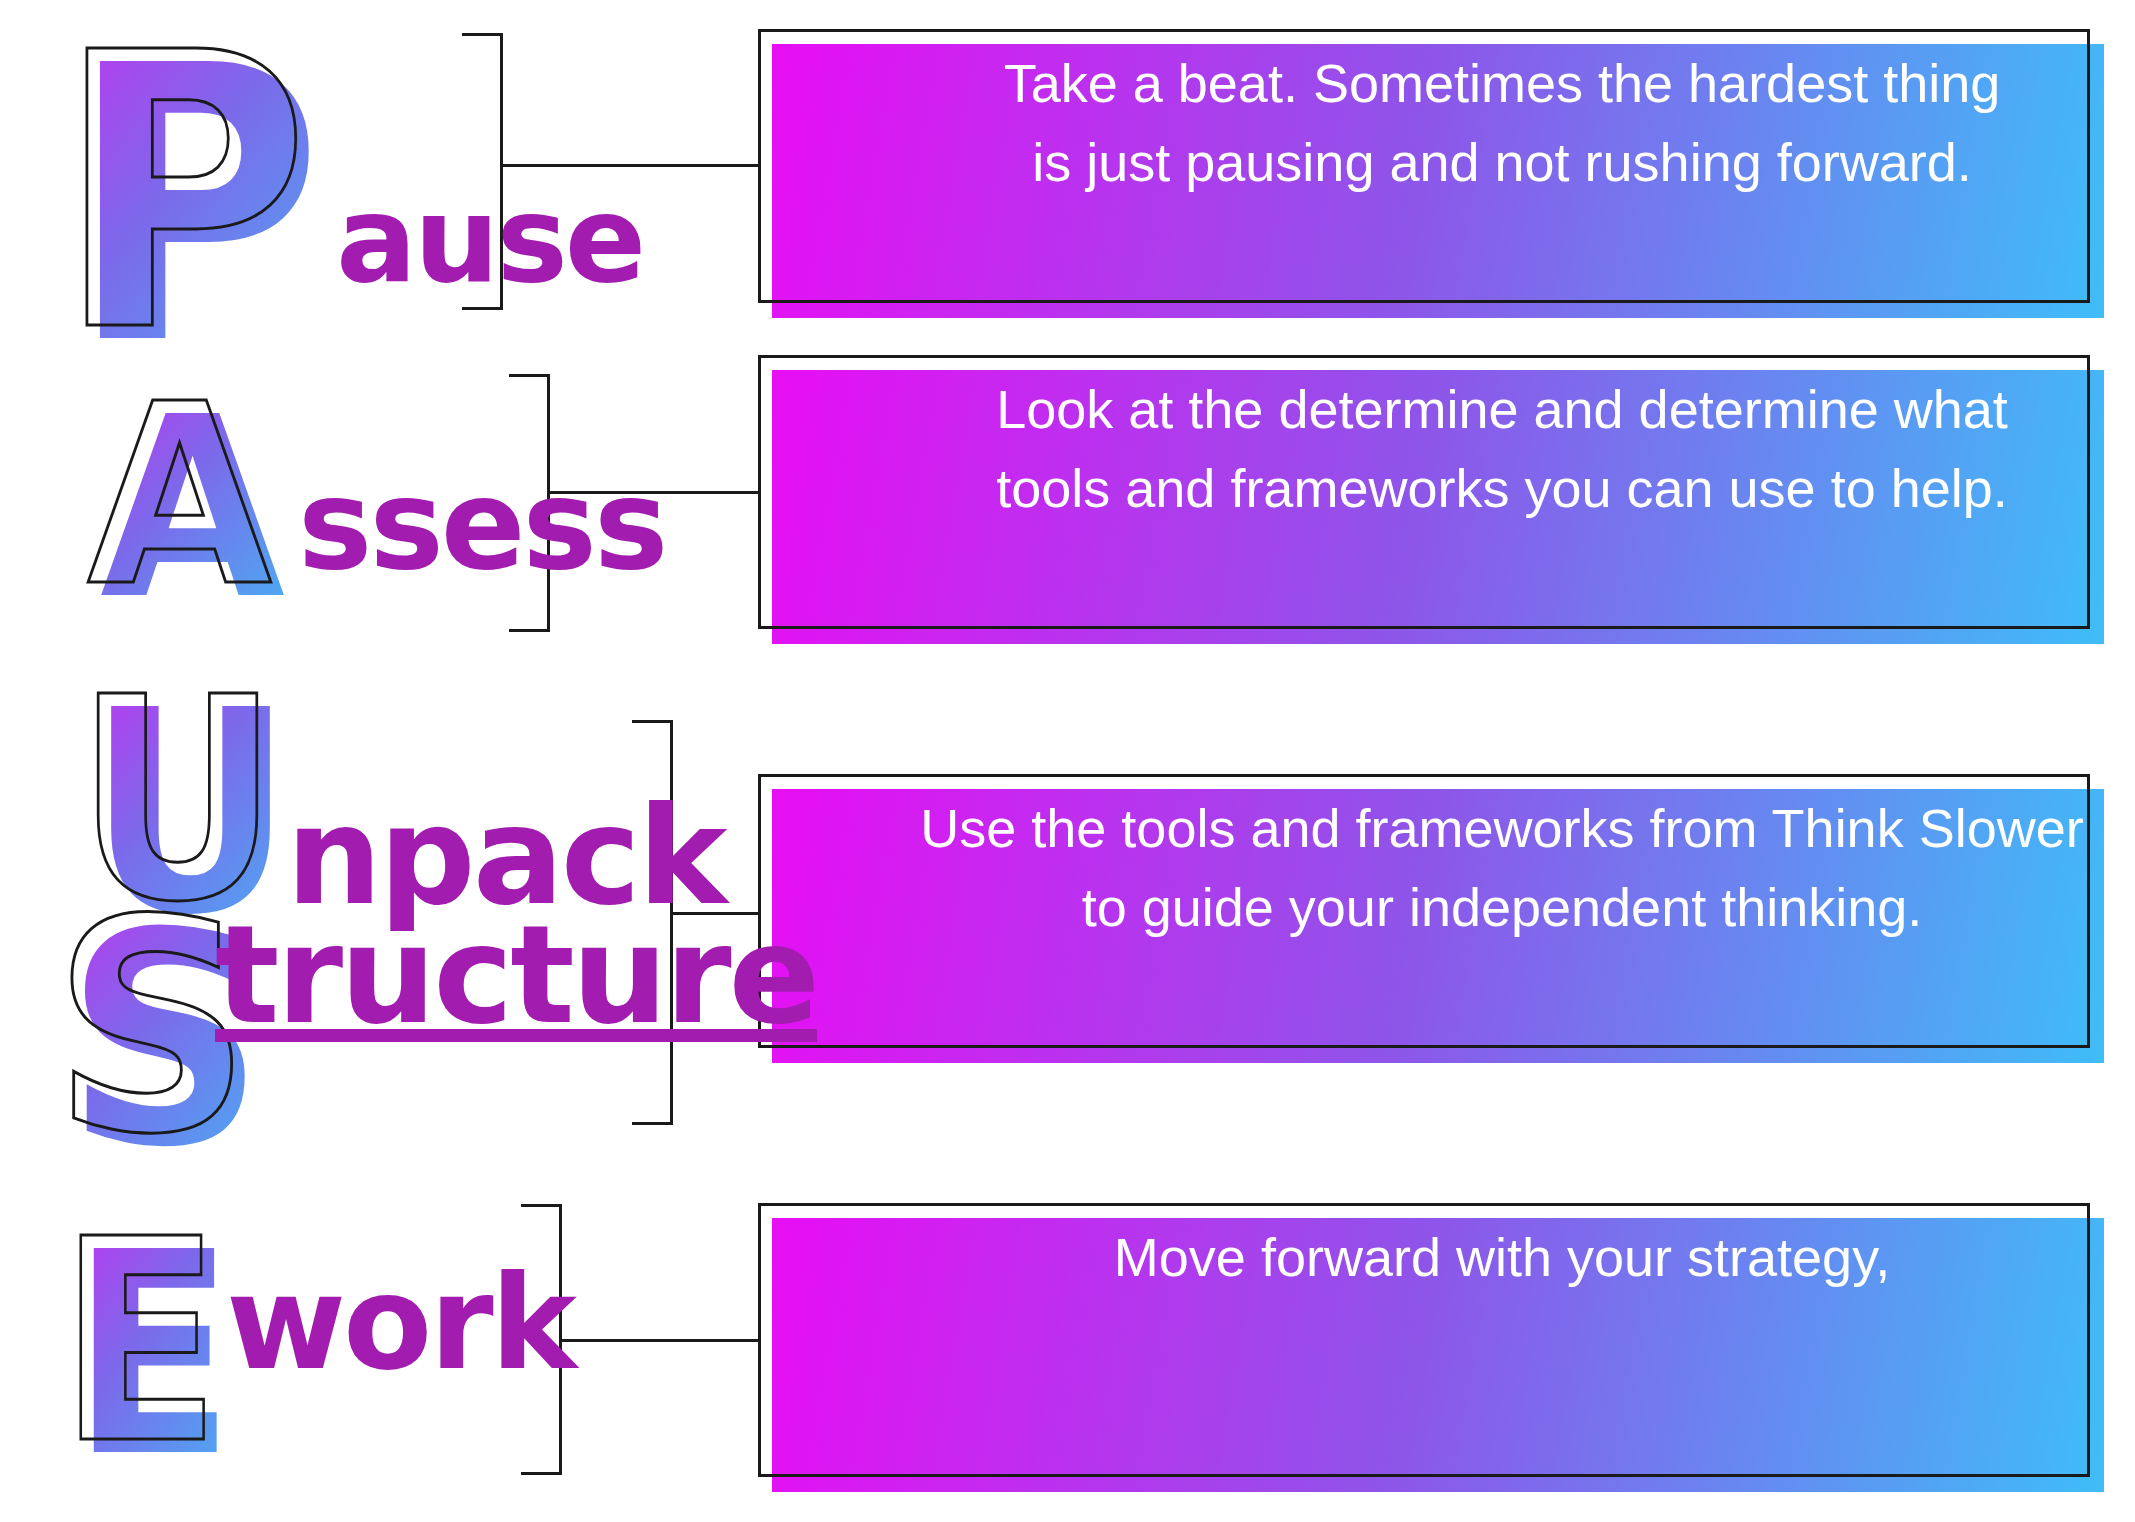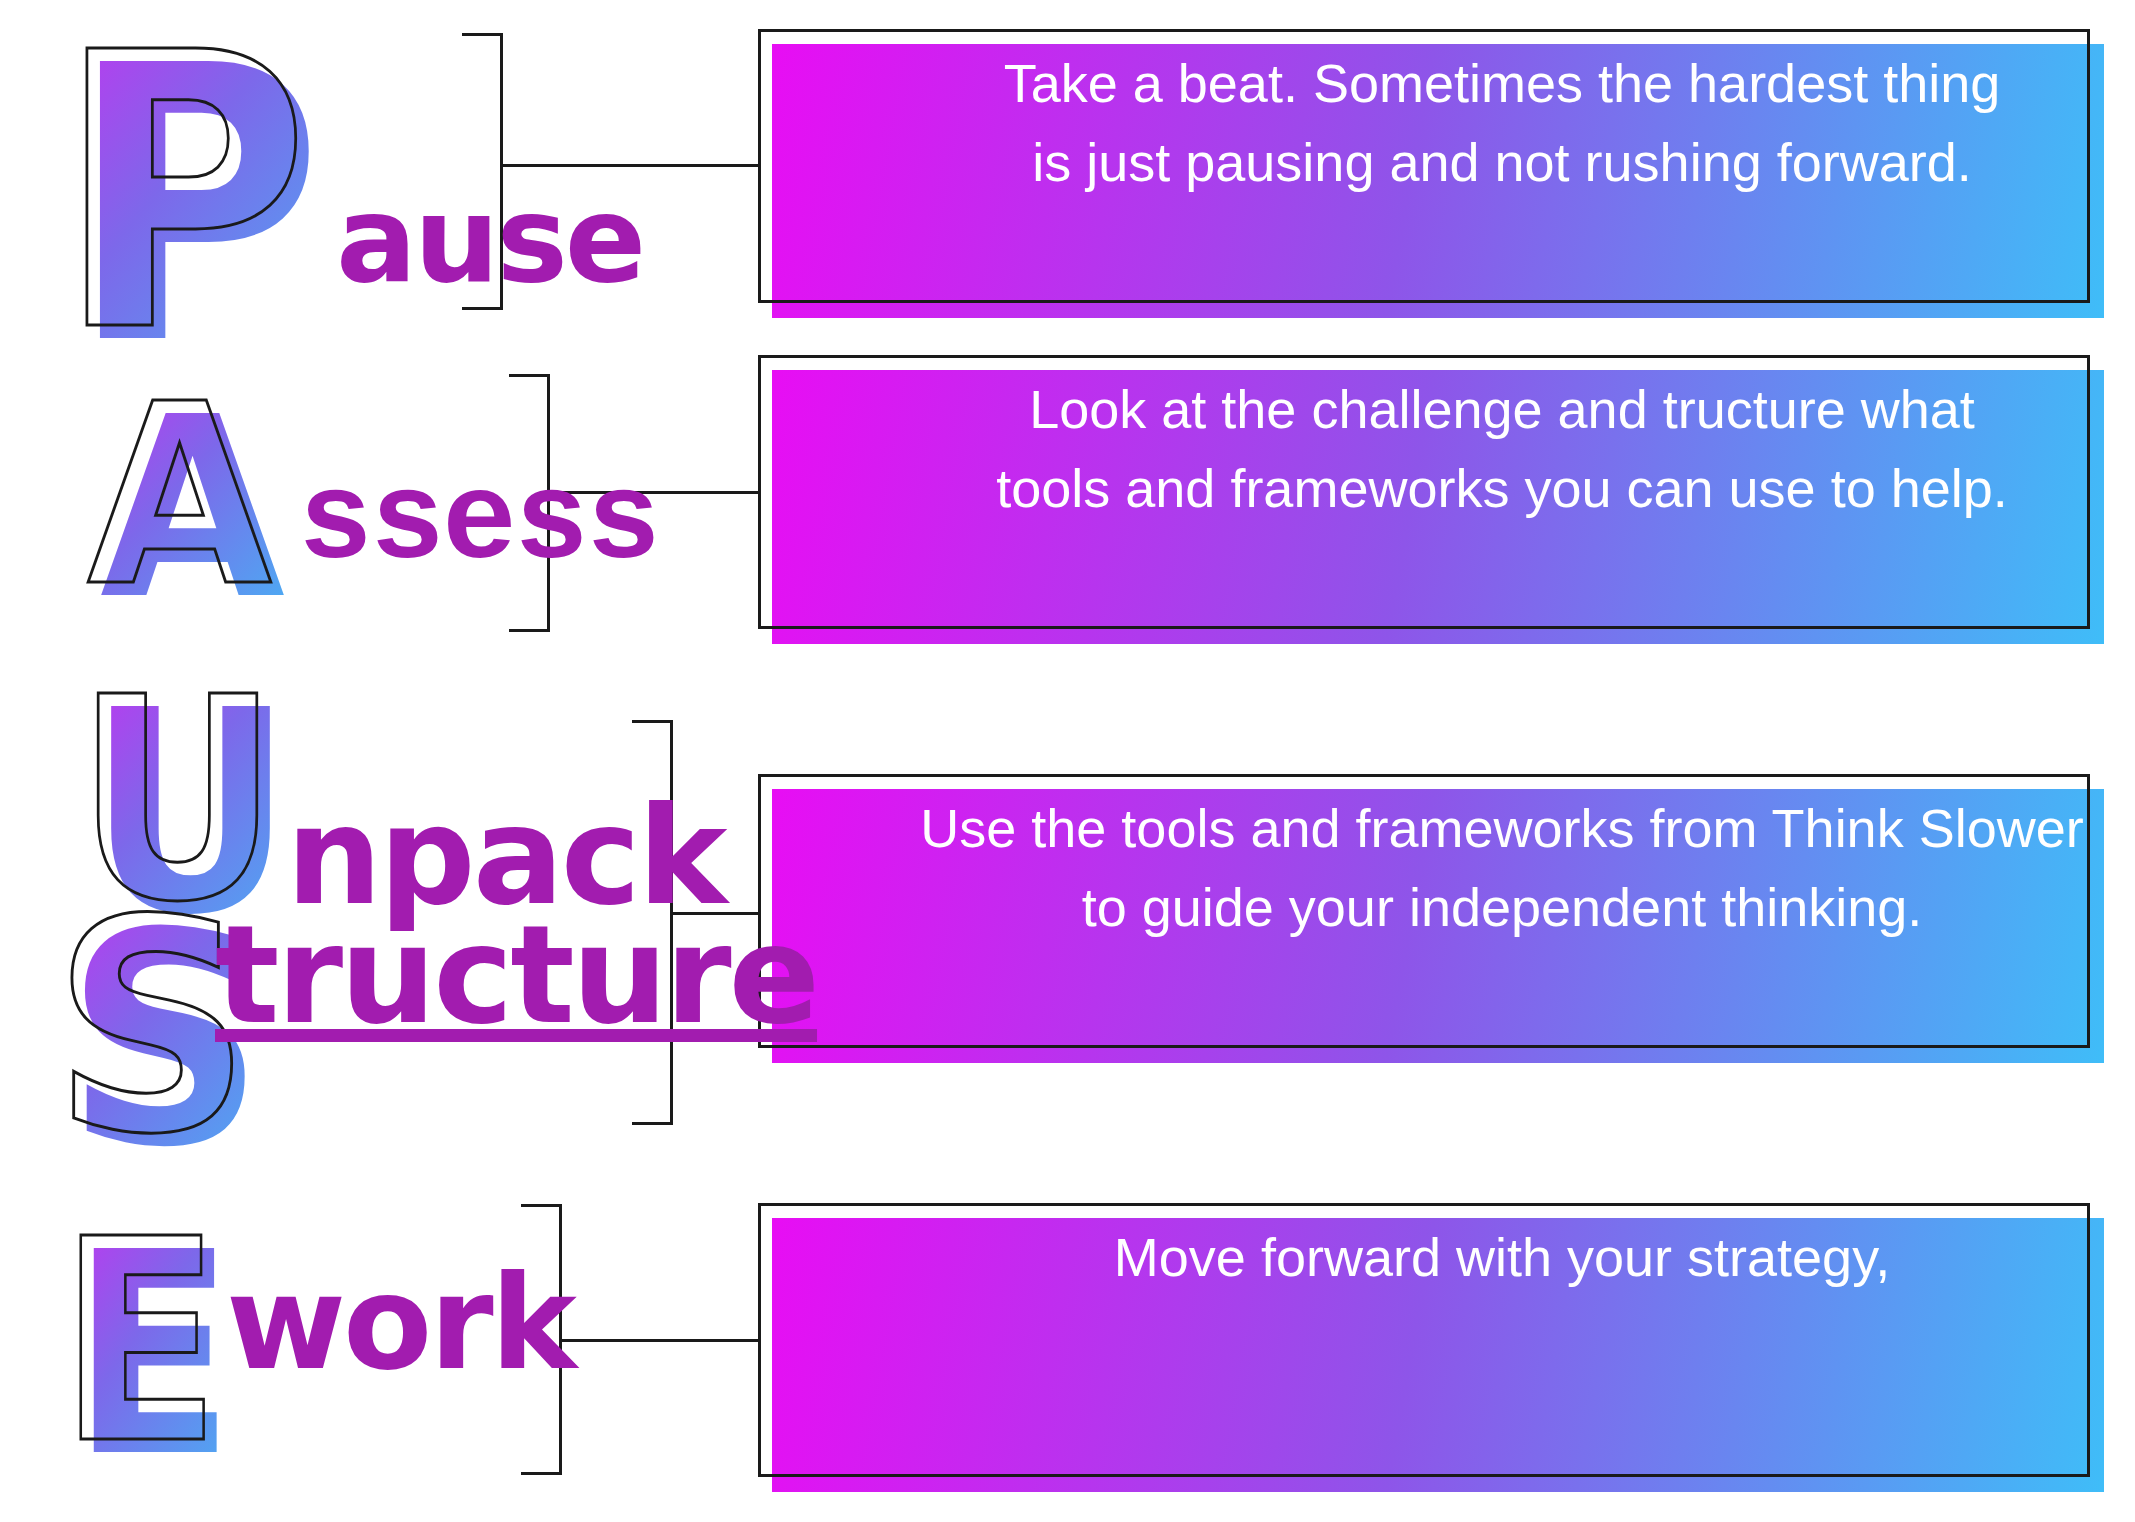--- a/index.html
+++ b/index.html
@@ -64,34 +64,34 @@
     <defs>
       <linearGradient id="lg2" x1="0" y1="0" x2="0.7" y2="1">
         <stop offset="0" stop-color="#c92ff0"></stop>
           <stop offset="0.48" stop-color="#7d68ea"></stop>
           <stop offset="1" stop-color="#4fa7f2"></stop>
       </linearGradient>
     </defs>
     <text x="30" y="222" font-size="250" textLength="185" lengthAdjust="spacingAndGlyphs" fill="url(#lg2)">A</text>
     <text x="17" y="209" font-size="250" textLength="185" lengthAdjust="spacingAndGlyphs" class="outline-letter">A</text>
   </svg>
-  <div class="word" style="left:298px;top:462px;font-size:125px;font-family:Liberation Mono, monospace;">ssess</div>
+  <div class="word" style="left:298px;top:462px;font-size:125px;">ssess</div>
 
   <div>
     <div class="h-line" style="left:509px;top:374px;width:38px;"></div>
     <div class="v-line" style="left:547px;top:374px;height:258px;"></div>
     <div class="h-line" style="left:509px;top:629px;width:38px;"></div>
     <div class="h-line" style="left:547px;top:491px;width:211px;"></div>
   </div>
 
   <div>
     <div class="box-grad" style="left:772px;top:370px;"></div>
     <div class="box-outline" style="left:758px;top:355px;"></div>
     <div class="box-text" style="left:772px;top:370px;">
-      <span>Look at the challenge and tructure what</span>
+      <span>Look at the determine and determine what</span>
       <span>tools and frameworks you can use to help.</span>
     </div>
   </div>
 
   <svg class="letter" style="left:58px;top:666px;" width="300" height="310">
     <defs>
       <linearGradient id="lg3" x1="0" y1="0" x2="0.7" y2="1">
         <stop offset="0" stop-color="#c92ff0"></stop>
           <stop offset="0.48" stop-color="#7d68ea"></stop>
           <stop offset="1" stop-color="#4fa7f2"></stop>

